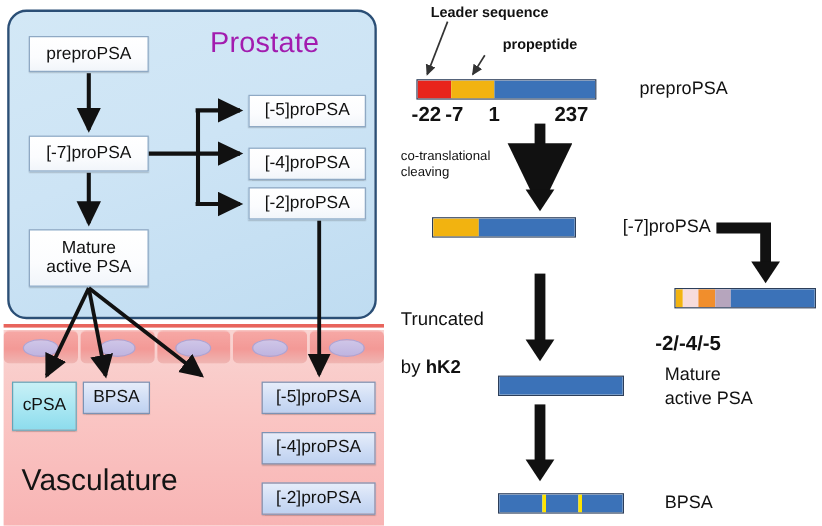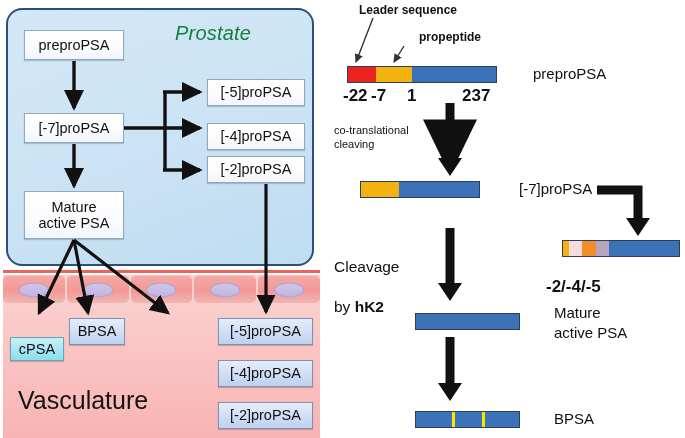--- a/index.html
+++ b/index.html
@@ -22,21 +22,21 @@
   }
   .prostate-box {
     position: absolute; left: 6px; top: 8px;
     width: 308px; height: 258px;
     background: linear-gradient(160deg,#d3e8f6 0%,#cde4f5 45%,#bfdcf1 100%);
     border: 2px solid #2b4f76;
     border-radius: 16px;
   }
   .prostate-title {
     position: absolute; left: 175px; top: 22px;
-    font-size: 20px; color: #15803d; letter-spacing: .2px; font-style: italic;
+    font-size: 24px; color: #a21caf; letter-spacing: .2px;
   }
   .vasc-wrap {
     position: absolute; left: 0; top: 263px;
     width: 322px; height: 175px;
   }
   .vasc-bg {
     position: absolute; left: 3px; top: 12px;
     width: 317px; height: 163px;
     background: linear-gradient(180deg,#f9d4d2 0%,#fac6c4 42%,#f8b4b4 100%);
   }
@@ -171,21 +171,21 @@
 
     <div class="node" style="left:24px; top:191px; width:100px; height:48px; white-space:pre-line;">Mature
 active PSA</div>
 
     <div class="node" style="left:207px; top:79px; width:98px; height:27px;">[-5]proPSA</div>
 
     <div class="node" style="left:207px; top:123px; width:98px; height:27px;">[-4]proPSA</div>
 
     <div class="node" style="left:207px; top:156px; width:98px; height:27px;">[-2]proPSA</div>
 
-    <div class="node cyan" style="left:10px; top:337px; width:54px; height:24px;">cPSA</div>
+    <div class="node cyan" style="left:10px; top:318px; width:54px; height:41px;">cPSA</div>
 
     <div class="node blue" style="left:69px; top:318px; width:56px; height:27px;">BPSA</div>
 
 
     <div class="node blue" style="left:218px; top:318px; width:95px; height:27px;">[-5]proPSA</div>
 
     <div class="node blue" style="left:218px; top:360px; width:95px; height:27px;">[-4]proPSA</div>
 
     <div class="node blue" style="left:218px; top:402px; width:95px; height:27px;">[-2]proPSA</div>
   </div>
@@ -210,21 +210,21 @@
     <div class="caption" style="left:12px; top:124px;">co-translational
 cleaving</div>
 
     <div class="pbar" style="left:38px; top:181px; width:120px;">
       <div class="seg gold" style="width:38px;"></div>
       <div class="seg blue" style="flex:1;"></div>
     </div>
     <div class="rlabel" style="left:170px; top:180px;">[-7]proPSA</div>
 
     <div class="caption big" style="left:12px; top:237px;">
-      <span>Cleavage</span><br>
+      <span>Truncated</span><br>
       <span>by </span><b class="hk2">hK2</b>
     </div>
 
     <div class="pbar" style="left:240px; top:240px; width:118px;">
       <div class="seg gold" style="width:6px;"></div>
       <div class="seg pink" style="width:13px;"></div>
       <div class="seg orange" style="width:14px;"></div>
       <div class="seg mauve" style="width:13px;"></div>
       <div class="seg blue" style="flex:1;"></div>
     </div>

